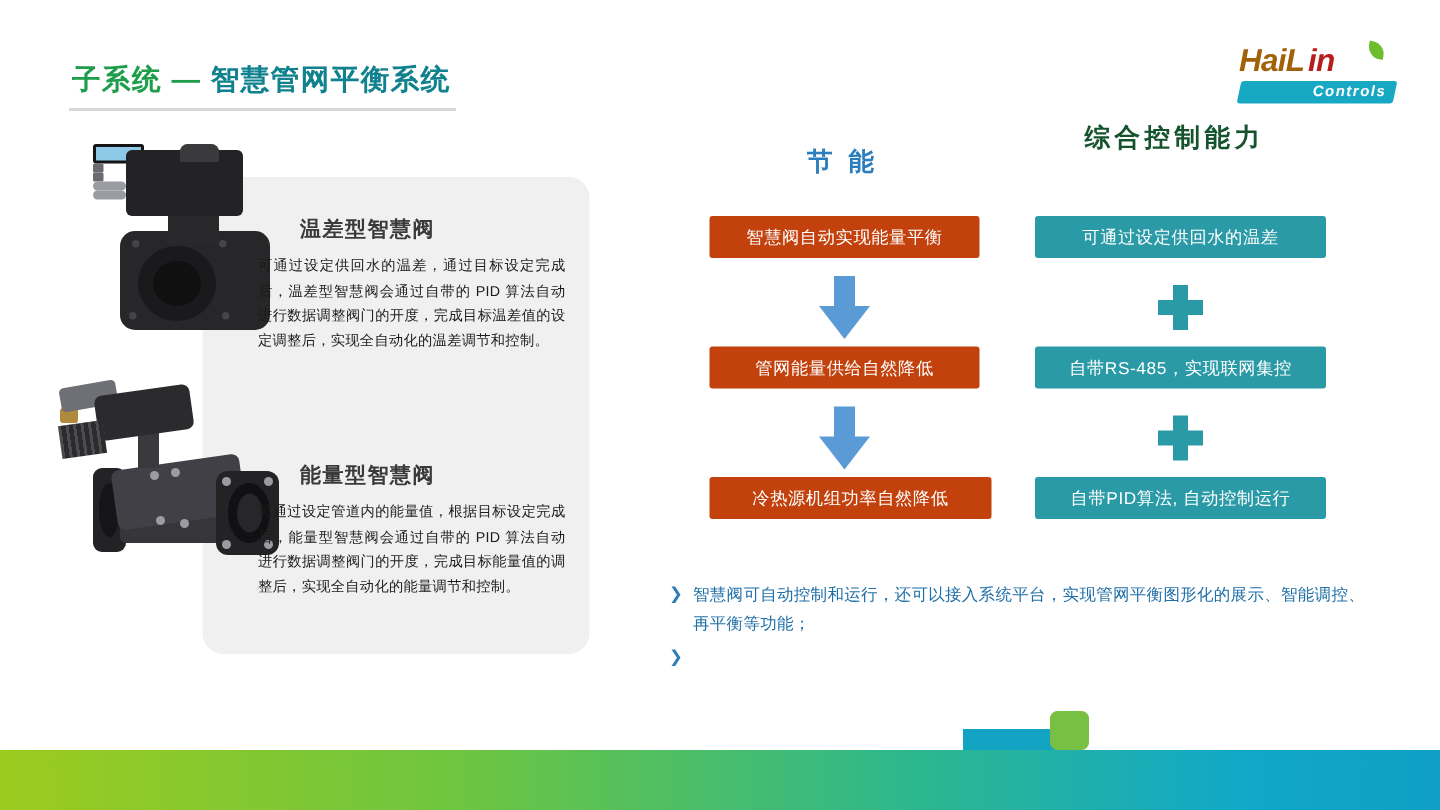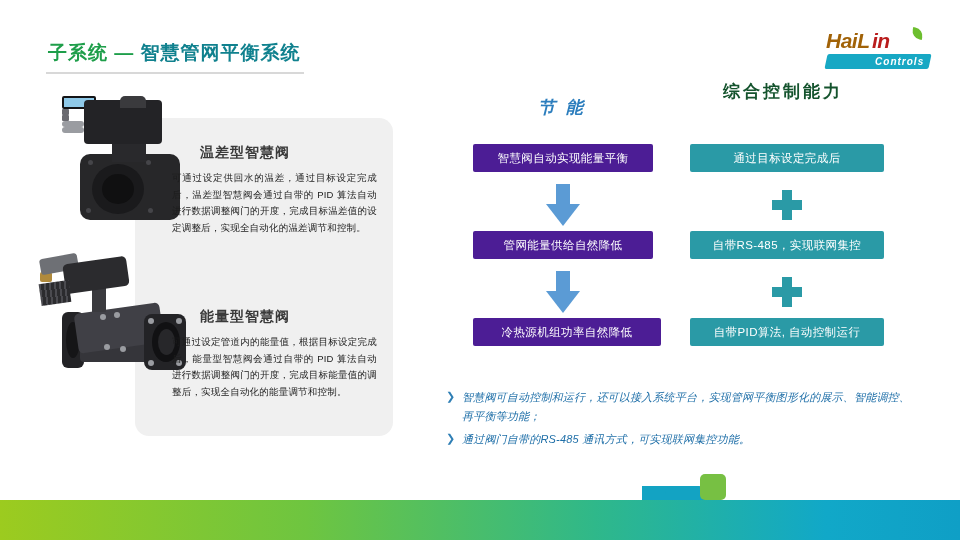--- a/index.html
+++ b/index.html
@@ -109,27 +109,27 @@
             border-radius:50%; }
   #v2-sensor{left:82px; top:48px; width:38px; height:16px; background:#6e7075;
             border-radius:3px; transform:rotate(-10deg); }
   #v2-brass{left:96px; top:88px; width:12px; height:10px; background:#b08a3c;
             border-radius:2px; }
   .v2-bolt { position:absolute; width:6px; height:6px; background:#9a9ca1;
              border-radius:50%; }
 
   
   .col-head { position:absolute; font-size:17px; font-weight:bold; letter-spacing:3px; }
-  #head-energy  { left:538px; top:96px;  color:#2b7dbd;font-style:italic; }
+  #head-energy  { left:538px; top:96px;  color:#2b7dbd; }
   #head-control { left:723px; top:80px;  color:#14532d; }
 
   .flow-box { position:absolute; display:flex; align-items:center;
               justify-content:center; color:#ffffff; font-size:11.5px;
               letter-spacing:.4px; border-radius:2px; }
-  .box-blue { background:#4c1d95;font-family:Liberation Serif, serif; }
+  .box-blue { background:#c2410c;font-family:Liberation Serif, serif; }
   .box-teal { background:#2a9aa6; }
 
   #box-e1 { left:473px; top:144px; width:180px; height:28px; }
   #box-e2 { left:473px; top:231px; width:180px; height:28px; }
   #box-e3 { left:473px; top:318px; width:188px; height:28px; }
   #box-c1 { left:690px; top:144px; width:194px; height:28px; }
   #box-c2 { left:690px; top:231px; width:194px; height:28px; }
   #box-c3 { left:690px; top:318px; width:194px; height:28px; }
 
   
@@ -150,21 +150,21 @@
                   background:#2a9aa6; }
   #plus-c1 { left:772px; top:190px; }
   #plus-c2 { left:772px; top:277px; }
 
   
   #bullets { position:absolute; left:446px; top:388px; width:470px; }
   .bullet-row { display:flex; align-items:flex-start; margin-bottom:4px; }
   .bullet-mark { color:#2f7fb5; font-size:11px; line-height:17px; width:16px;
                  flex:0 0 16px; font-weight:bold; }
   .bullet-text { color:#1f6fa8; font-size:11px; line-height:19px;
-                 letter-spacing:.2px;font-style:italic; }
+                 letter-spacing:.2px; }
 
   
   #bottom-bar { position:absolute; left:0; bottom:0; width:960px; height:40px;
                 background:linear-gradient(90deg,#9ccb1f 0%,#6ec540 32%,
                            #2fb88a 62%,#11a8c8 86%,#0f9fc6 100%); }
   #deco-teal-big { position:absolute; left:642px; bottom:0; width:46px; height:54px;
                    background:#13a3c3; border-radius:0 0 0 0; }
   #deco-teal-hook{ position:absolute; left:665px; bottom:26px; width:42px; height:28px;
                    background:#13a3c3; border-radius:8px 8px 8px 0; }
   #deco-green-sq { position:absolute; left:700px; bottom:40px; width:26px; height:26px;
@@ -248,40 +248,39 @@
   <div class="shaft"></div>
     <div class="head"></div>
 </div>
 <div class="flow-box box-blue" id="box-e2">管网能量供给自然降低</div>
 <div class="arrow-down" id="arrow-e2">
   <div class="shaft"></div>
     <div class="head"></div>
 </div>
 <div class="flow-box box-blue" id="box-e3">冷热源机组功率自然降低</div>
 
-<div class="flow-box box-teal" id="box-c1">通过目标设定完成后</div>
+<div class="flow-box box-teal" id="box-c1">可通过设定供回水的温差</div>
 <div class="plus-sign" id="plus-c1">
   <div class="h"></div>
     <div class="v"></div>
 </div>
 <div class="flow-box box-teal" id="box-c2">自带RS-485，实现联网集控</div>
 <div class="plus-sign" id="plus-c2">
   <div class="h"></div>
     <div class="v"></div>
 </div>
 <div class="flow-box box-teal" id="box-c3">自带PID算法, 自动控制运行</div>
 
 <div id="bullets">
   <div class="bullet-row">
     <span class="bullet-mark">❯</span>
     <span class="bullet-text">智慧阀可自动控制和运行，还可以接入系统平台，实现管网平衡图形化的展示、智能调控、再平衡等功能；</span>
   </div>
   <div class="bullet-row">
     <span class="bullet-mark">❯</span>
-    <span class="bullet-text">通过阀门自带的RS-485 通讯方式，可实现联网集控功能。</span>
   </div>
 </div>
 
 <div id="deco-teal-big"></div>
 <div id="deco-teal-hook"></div>
 <div id="deco-green-sq"></div>
 <div id="deco-teal-sm"></div>
 <div id="bottom-bar"></div>
 
 </body></html>

